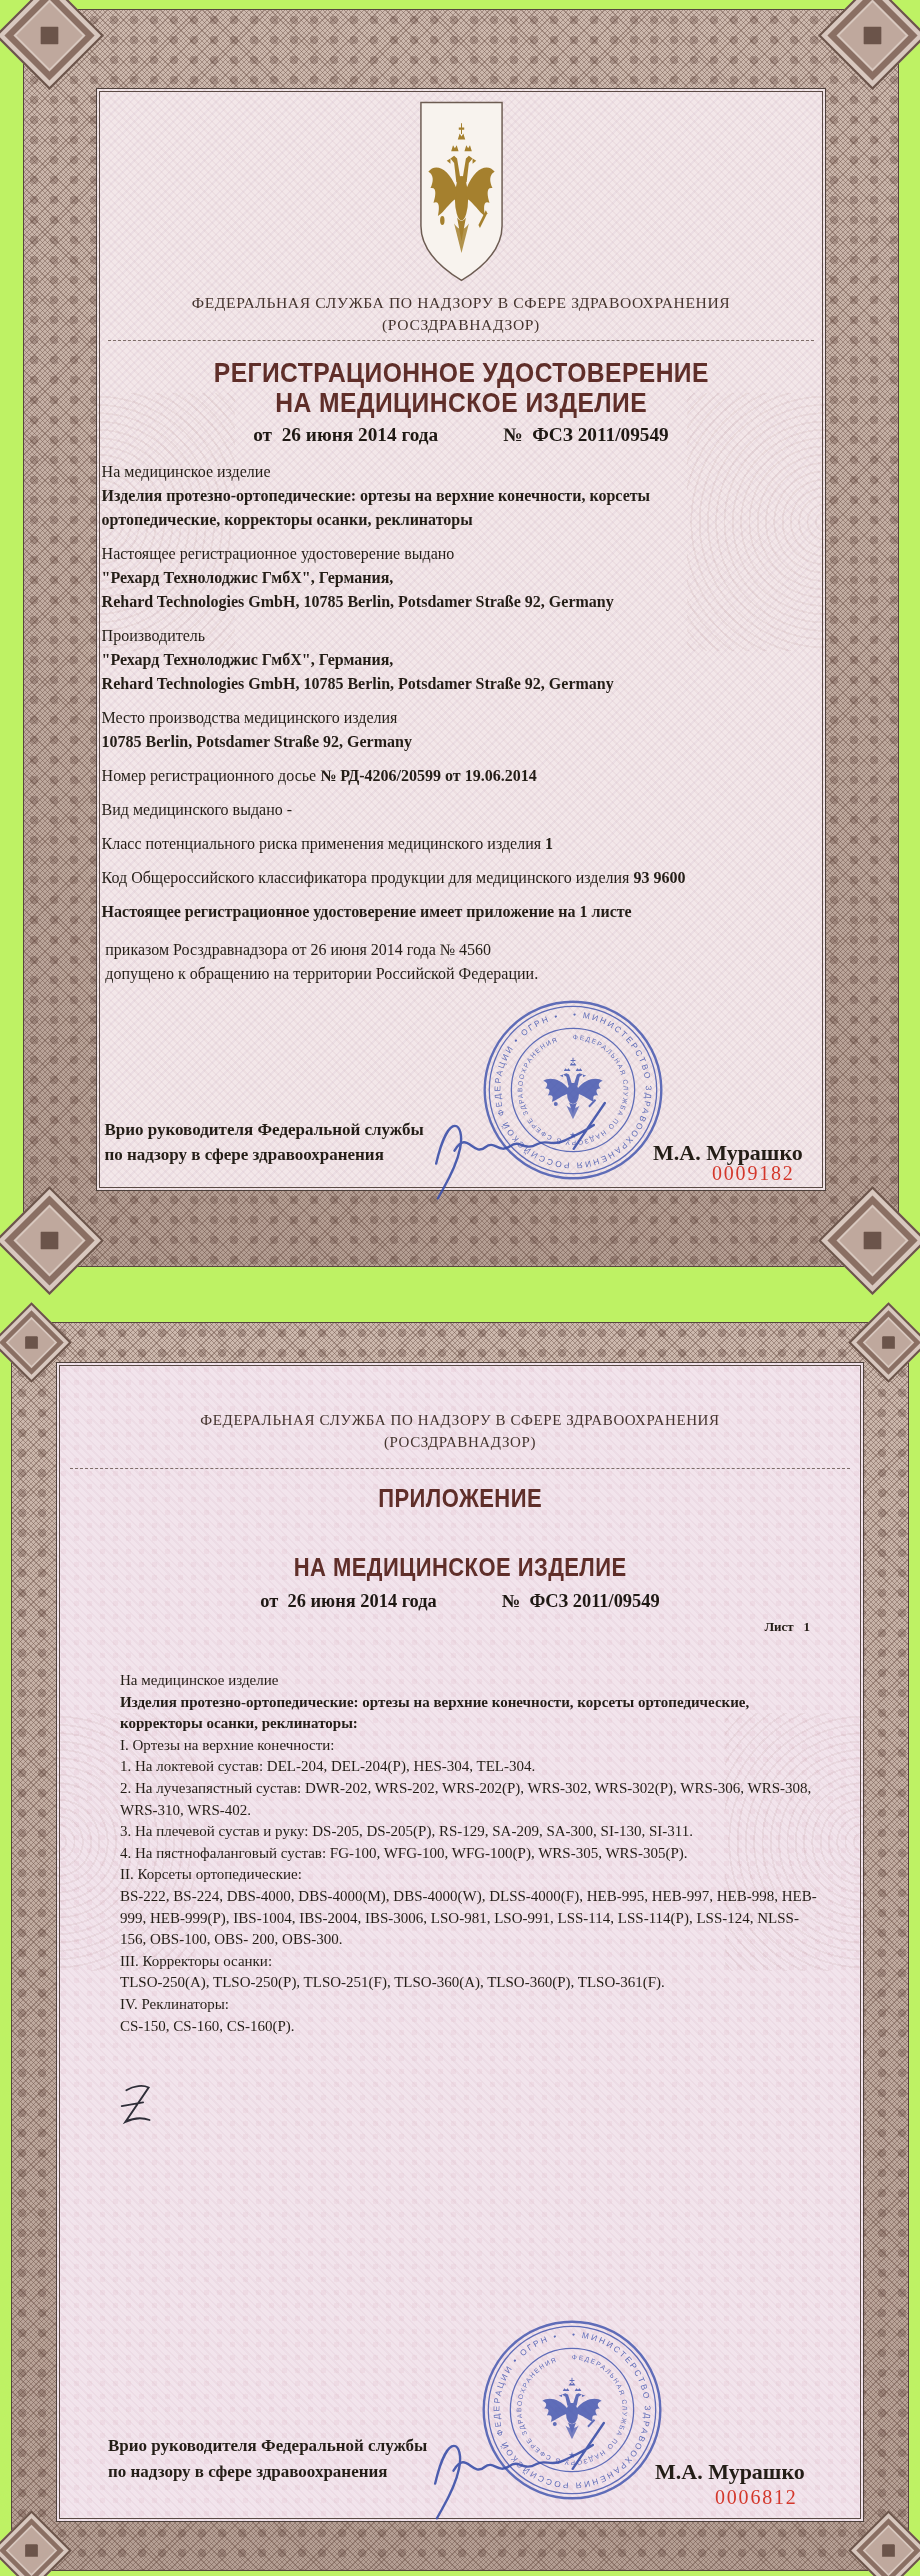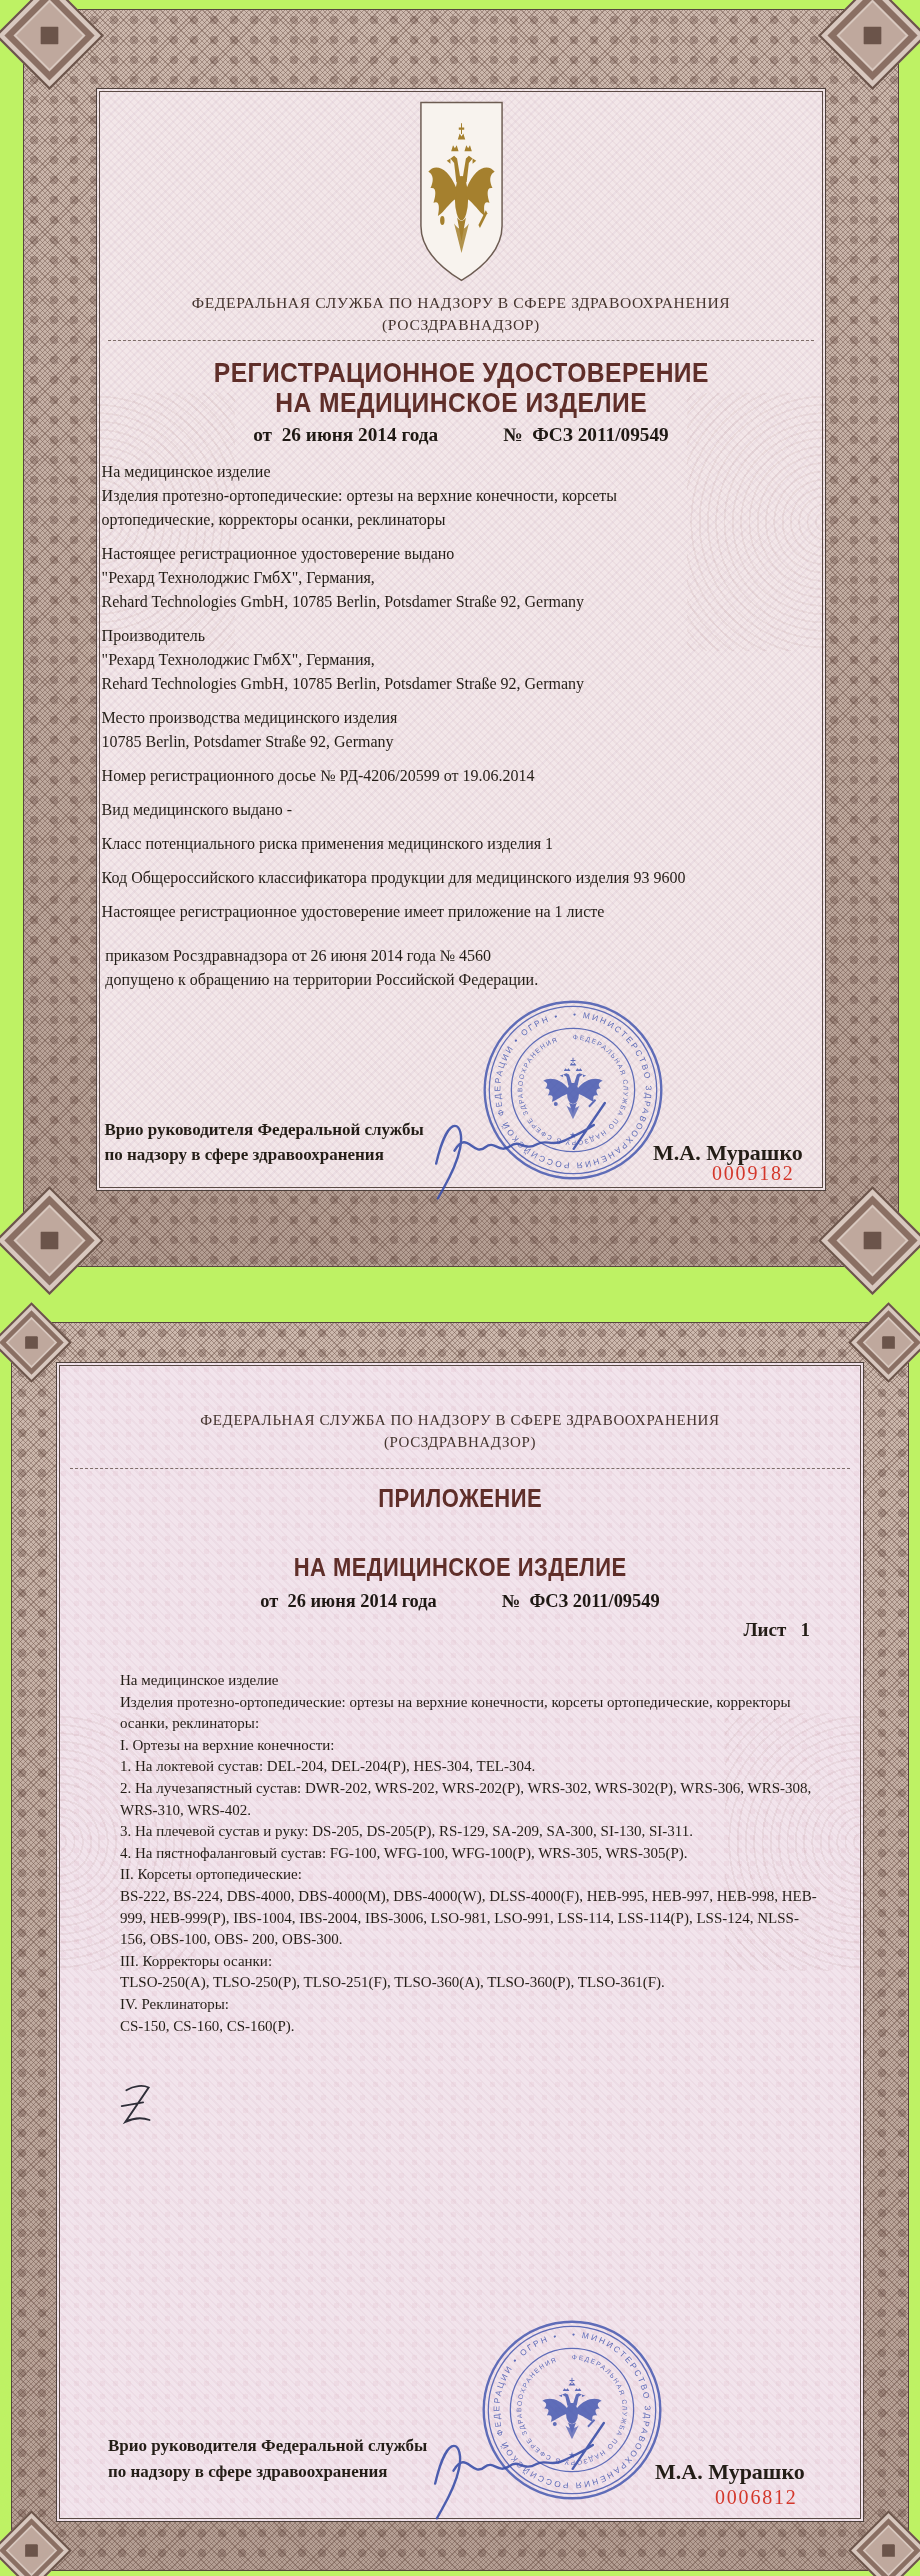--- a/index.html
+++ b/index.html
@@ -41,27 +41,27 @@
   .titlewrap{width:100%;text-align:center;}
   .doc-title{display:inline-block;transform:scaleX(.88);transform-origin:center;
              font-family:"Liberation Sans",sans-serif;font-weight:700;color:#5f2e29;
              font-size:28px;letter-spacing:0.5px;white-space:pre;}
   .doc-title.t2{font-size:25px;}
   .daterow{width:100%;display:flex;justify-content:center;gap:65px;
            font-weight:700;font-size:19.3px;color:#1e1813;}
   .ws-pre{white-space:pre;}
   .body1{font-size:16px;line-height:24px;}
   .grp{margin:0 0 10px 0;}
-  .b{font-weight:400;}
+  .b{font-weight:700;}
   .app-body{font-size:15px;line-height:21.6px;}
   .app-body div{margin:0;}
   .sigline{font-weight:700;font-size:17px;line-height:26px;}
   .name{font-weight:700;font-size:22px;}
   .serial{font-family:Liberation Serif, serif;font-size:20px;letter-spacing:1.8px;color:#d4372b;text-align:right;}
-  .sheet{font-weight:700;font-size:19px;white-space:pre;}
+  .sheet{font-weight:700;font-size:13px;white-space:pre;}
   
   .coat{color:#a5802e;}
   .stamp{color:#3f53ae;opacity:.82;}
   .stamp circle{fill:none;stroke:currentColor;}
   .st-ring2{stroke-width:2.6;}
   .st-ring1{stroke-width:1.4;}
   .st-t-outer{fill:currentColor;font-family:"Liberation Sans",sans-serif;font-size:9px;letter-spacing:2.4px;}
   .st-t-inner{fill:currentColor;font-family:"Liberation Sans",sans-serif;font-size:7.2px;letter-spacing:1.6px;}
   .st-star{fill:currentColor;font-size:9px;text-anchor:middle;}
   .sig path{stroke:#3a4fa8;stroke-width:2.6;fill:none;stroke-linecap:round;opacity:.9;}
@@ -151,21 +151,21 @@
           <span>Вид медицинского выдано -</span>
         </div>
         <div class="grp">
           <span>Класс потенциального риска применения медицинского изделия</span>
           <span class="b">1</span>
         </div>
         <div class="grp">
           <span>Код Общероссийского классификатора продукции для медицинского изделия</span>
           <span class="b">93 9600</span>
         </div>
-        <div class="grp" style="margin-bottom:20px;">
+        <div class="grp" style="margin-bottom:14px;font-weight:bold;">
           <span>Настоящее регистрационное удостоверение имеет приложение на 1 листе</span>
         </div>
         <div class="grp" style="margin-left:3.7px;">
           <div>приказом Росздравнадзора от 26 июня 2014 года № 4560</div>
           <div>допущено к обращению на территории Российской Федерации.</div>
         </div>
       </div>
 
       <div class="abs sigline" style="top:1028px;left:7.4px;">Врио руководителя Федеральной службы</div>
       <div class="abs sigline" style="top:1053px;left:7.4px;">по надзору в сфере здравоохранения</div>

